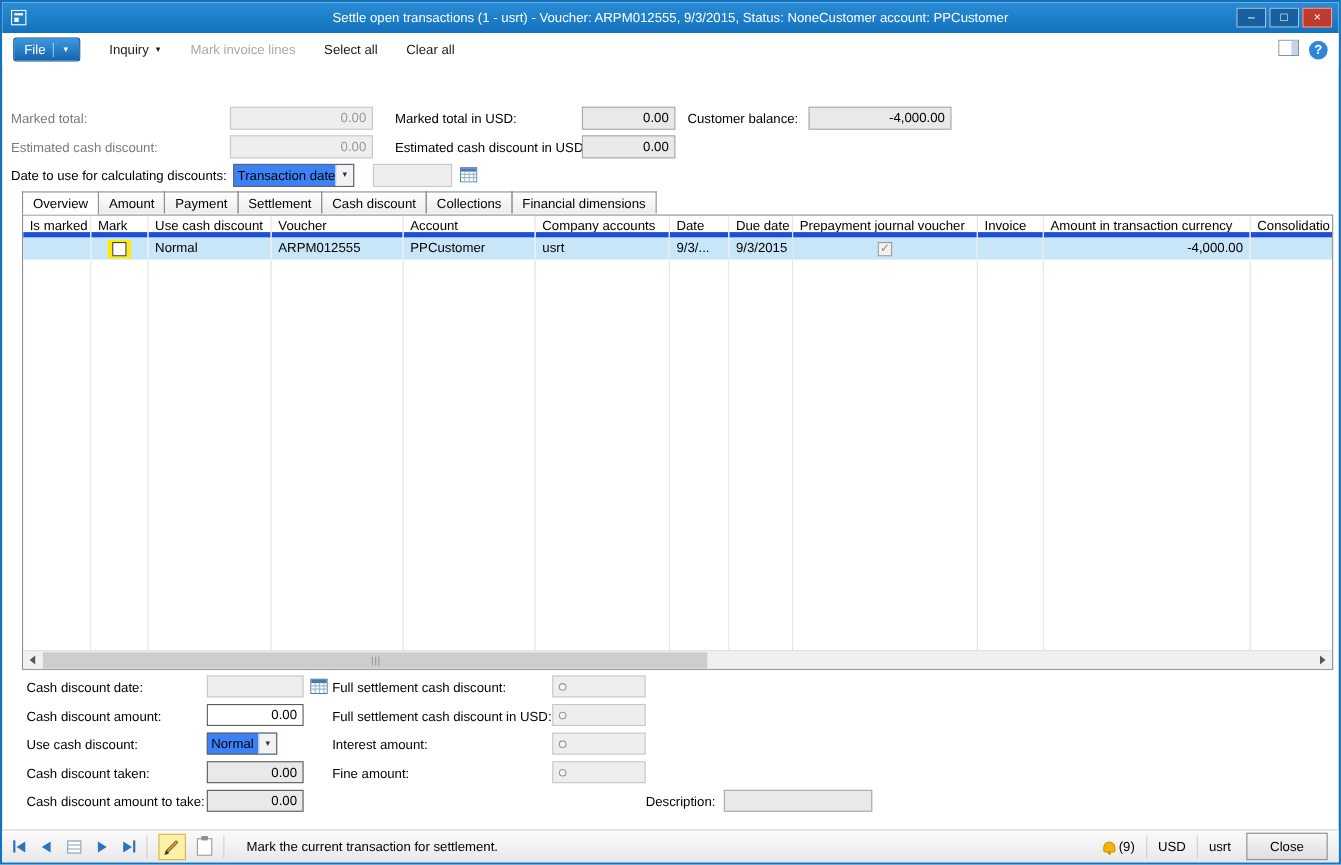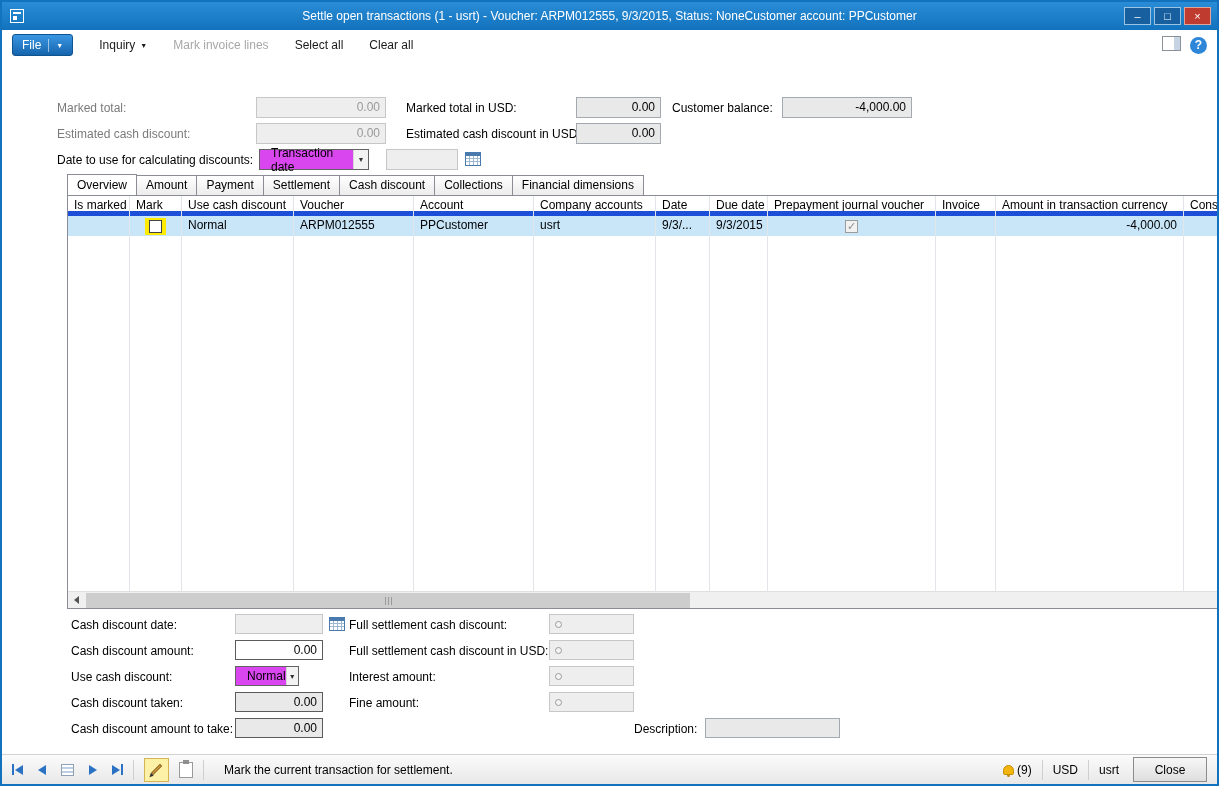--- a/index.html
+++ b/index.html
@@ -1,18 +1,18 @@
 <!DOCTYPE html>
 <html><head>
 <meta charset="utf-8">
 <style>
   * { margin:0; padding:0; box-sizing:border-box; }
   html,body { width:1219px; height:786px; }
   body { font-family:"Liberation Sans","DejaVu Sans",sans-serif; font-size:12px; color:#000; background:#fff; }
-  .a { position:absolute;margin-left:47px; }
+  .a { position:absolute; }
   .window { position:relative; width:1219px; height:786px; border:2px solid #1272bd; background:#fff; overflow:hidden; }
 
   
   .titlebar { position:absolute; left:0; top:0; right:0; height:28px;
     background:linear-gradient(#2a8cd6,#1272bd); display:flex; align-items:center; color:#fff; }
   .app-icon { margin-left:7px; display:inline-flex; z-index:2; }
   .title-text { position:absolute; left:0; right:0; text-align:center; font-size:12px; color:#fff; white-space:nowrap; }
   .win-controls { margin-left:auto; display:flex; margin-right:6px; z-index:2; }
   .win-btn { width:27px; height:18px; border:1px solid #9dc3e2; background:#175f9e; color:#fff;
     display:flex; align-items:center; justify-content:center; font-size:11px; margin-left:3px; cursor:default; }
@@ -34,27 +34,27 @@
   
   .lbl { white-space:nowrap; }
   .lbl.dim { color:#7a7a7a; }
   .fld { height:21px; border:1px solid #a3a9ae; background:#e9e9e9; line-height:19px; padding:0 5px; overflow:hidden; }
   .fld.num { text-align:right; }
   .fld.dimfld { color:#9a9a9a; border-color:#c7c7c7; background:#eeeeee; }
   .fld.editable { background:#fff; border-color:#5b5b5b; }
   .fld.strong { border-color:#5b5b5b; background:#e9e9e9; }
   .fld.h20 { height:20px; line-height:18px; }
   .circ { display:inline-block; width:7px; height:7px; border:1px solid #9a9a9a; border-radius:50%; margin-top:5px; background:#f4f4f4; }
-  .combo { height:21px; border:1px solid #636363; background:#d946ef; display:flex; align-items:center; padding-left:11px; }
+  .combo { height:21px; border:1px solid #636363; background:#3b82f6; display:flex; align-items:center; padding-left:3px; }
   .combo .ar { width:16px; align-self:stretch; margin-left:auto; display:flex; align-items:center;
     justify-content:center; color:#333; border-left:1px solid #d6d6d6; background:#f2f2f2; }
   .cal-btn { display:inline-flex; cursor:default; }
 
   
-  .tabs { display:flex; align-items:center; height:21px; }
+  .tabs { display:flex; align-items:flex-start; height:21px; }
   .tab { height:20px; padding:0 9px; border:1px solid #8a8d96; border-bottom:none;
     background:linear-gradient(#ffffff,#ececec); display:flex; align-items:center; margin-right:-1px; white-space:nowrap; }
   .tab.active { height:21px; background:#fff; z-index:3; position:relative; }
 
   
   .gridbox { left:18px; top:193px; width:1192px; height:414px; border:1px solid #8a8d96; background:#fff; overflow:hidden; }
   .cols { display:flex; height:396px; }
   .col { flex:0 0 auto; height:100%; border-right:1px solid #e2e6ea; overflow:hidden; }
   .hd { height:20px; border-bottom:5px solid #1d4ed8; padding:2px 6px; white-space:nowrap; overflow:hidden; }
   .cell { height:20px; padding:2px 6px; white-space:nowrap; overflow:hidden; background:#c8e6f8; }

